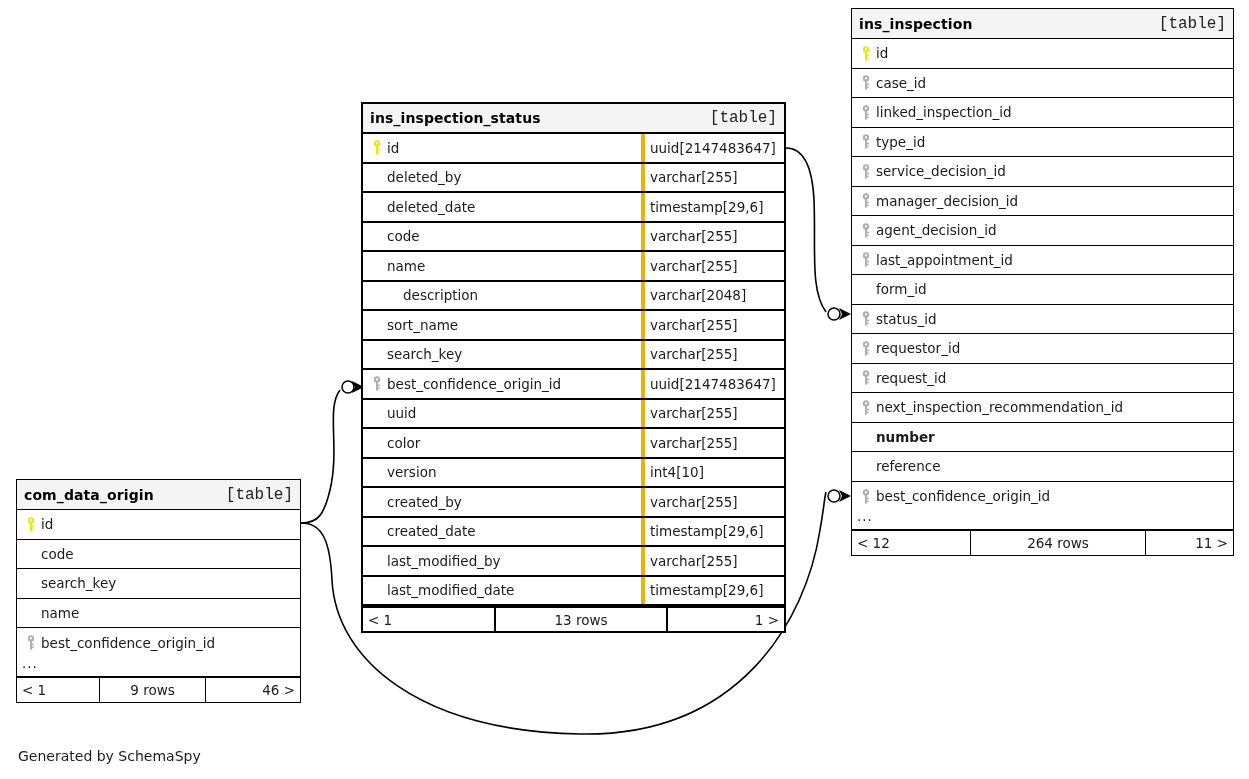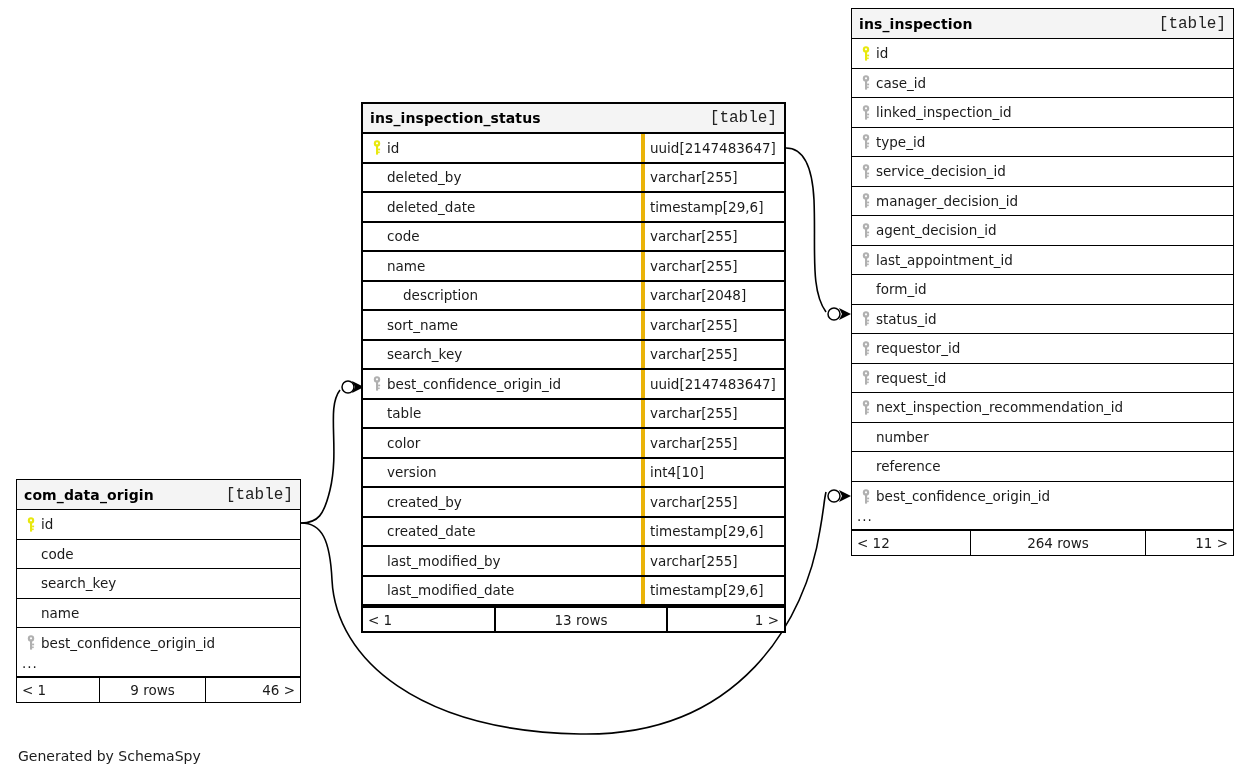--- a/index.html
+++ b/index.html
@@ -218,21 +218,21 @@
               </svg>
             </span>
             <span>best_confidence_origin_id</span>
           </div>
           <div class="ctype" style="width:143px;">
             <span>uuid[2147483647]</span>
           </div>
         </div>
         <div class="trow">
           <div class="cname" style="padding-left:24px;">
-            <span>table</span>
+            <span>uuid</span>
           </div>
           <div class="ctype" style="width:143px;">
             <span>varchar[255]</span>
           </div>
         </div>
         <div class="trow">
           <div class="cname" style="padding-left:24px;">
             <span>color</span>
           </div>
           <div class="ctype" style="width:143px;">
@@ -460,21 +460,21 @@
                 <circle cx="4" cy="3.3" r="1.1" fill="#ffffff"></circle>
                 <rect x="3" y="5.4" width="2.1" height="9.2" fill="#b0b0b0"></rect>
                 <rect x="5.1" y="8.6" width="2.0" height="1.7" fill="#b0b0b0"></rect>
                 <rect x="5.1" y="11.5" width="1.6" height="1.6" fill="#b0b0b0"></rect>
               </svg>
             </span>
             <span>next_inspection_recommendation_id</span>
           </div>
         </div>
         <div class="trow">
-          <div class="cname" style="padding-left:24px;">
+          <div class="cname" style="padding-left:24px;font-weight:bold;">
             <span>number</span>
           </div>
         </div>
         <div class="trow">
           <div class="cname" style="padding-left:24px;">
             <span>reference</span>
           </div>
         </div>
         <div class="trow">
           <div class="cname" style="">

